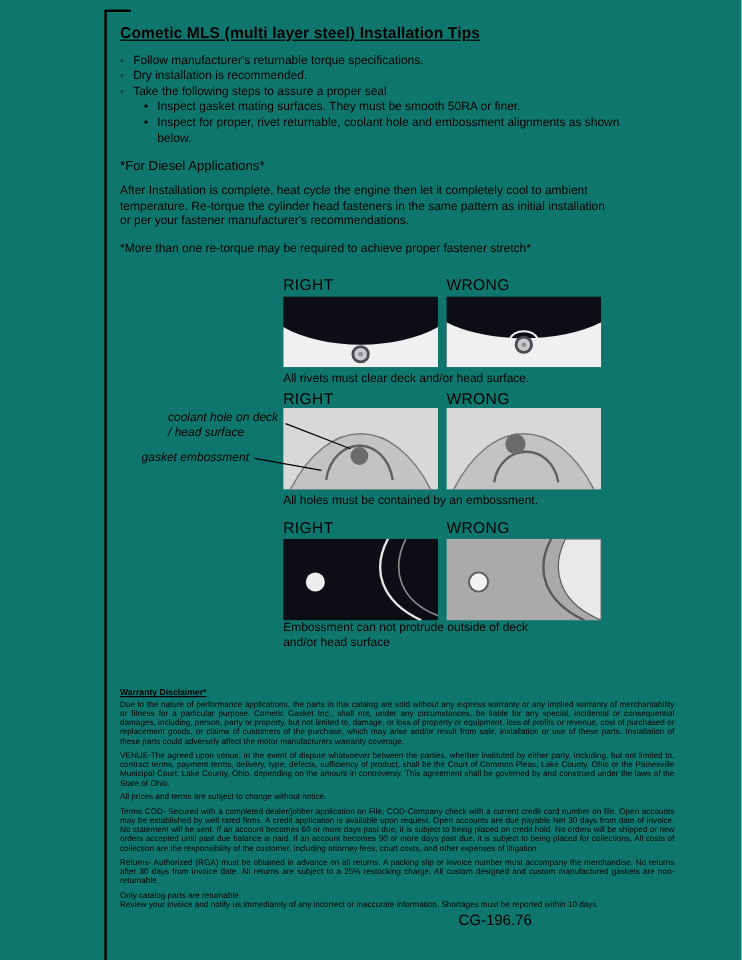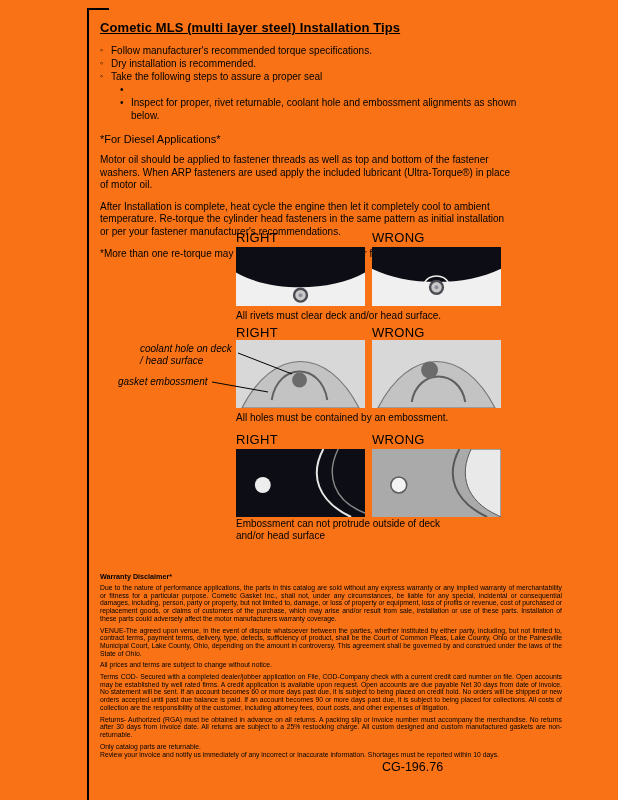--- a/index.html
+++ b/index.html
@@ -1,18 +1,18 @@
 <!DOCTYPE html>
 <html><head>
 <meta charset="utf-8">
 <style>
   * { margin:0; padding:0; box-sizing:border-box; }
   html,body { background:#ffffff; }
   body { font-family:"Liberation Sans", sans-serif; color:#000; }
-  .page { position:relative; width:618px; height:800px; background:#f97316; overflow:hidden; }
+  .page { position:relative; width:618px; height:800px; background:#0f766e; overflow:hidden; }
 
   .left-rule { position:absolute; left:87px; top:8px; width:2px; height:792px; background:#000; }
   .crop-dash { position:absolute; left:89px; top:8px; width:20px; height:2px; background:#000; }
 
   .content-top { position:absolute; left:100px; top:20px; width:425px; }
   .doc-title { font-size:13px; font-weight:bold; text-decoration:underline; margin-bottom:9px; letter-spacing:.1px; }
 
   .bullet-row { display:flex; font-size:10px; line-height:13px; }
   .bullet-row .marker { width:11px; flex:0 0 11px; font-size:9px; }
   .sub-bullet { margin-left:20px; }
@@ -24,59 +24,59 @@
 
   .figures { position:absolute; left:100px; top:226px; width:470px; height:336px; }
   .fig-label { position:absolute; width:129px; font-size:13px; letter-spacing:.3px; }
   .fig-img { position:absolute; width:129px; display:block; }
   .fig-img svg { display:block; width:129px; height:100%; }
   .fig-caption { position:absolute; font-size:10px; line-height:12px; }
   .callout { position:absolute; font-size:10px; line-height:12px;font-style:italic; }
   .callout-lines { position:absolute; left:0; top:0; width:470px; height:336px; pointer-events:none; }
 
   .disclaimer { position:absolute; left:100px; top:572px; width:462px; }
-  .disclaimer-title { font-size:7.2px; font-weight:bold; margin-bottom:3px; }
+  .disclaimer-title { font-size:7.2px; font-weight:bold; margin-bottom:3px;text-decoration:underline; }
   .disclaimer p { font-size:6.8px; line-height:7.7px; margin-bottom:4px; text-align:justify; }
   .disclaimer p.tight { margin-bottom:1px; }
 
   .footer-code { position:absolute; left:382px; top:760px; font-size:12.5px; }
 </style>
 </head>
 <body>
 
 <div class="page">
 
   <div class="left-rule"></div>
   <div class="crop-dash"></div>
 
   <div class="content-top">
     <div class="doc-title">Cometic MLS (multi layer steel) Installation Tips</div>
 
     <div class="bullet-row">
       <span class="marker">◦</span>
-      <span>Follow manufacturer's recommended torque specifications.</span>
+      <span>Follow manufacturer's returnable torque specifications.</span>
     </div>
     <div class="bullet-row">
       <span class="marker">◦</span>
       <span>Dry installation is recommended.</span>
     </div>
     <div class="bullet-row">
       <span class="marker">◦</span>
       <span>Take the following steps to assure a proper seal</span>
     </div>
     <div class="bullet-row sub-bullet">
       <span class="marker">•</span>
+      <span>Inspect gasket mating surfaces.  They must be smooth 50RA or finer.</span>
     </div>
     <div class="bullet-row sub-bullet">
       <span class="marker">•</span>
       <span>Inspect for proper, rivet returnable, coolant hole and embossment alignments as shown below.</span>
     </div>
 
     <div class="diesel-heading">*For Diesel Applications*</div>
-    <div class="body-para">Motor oil should be applied to fastener threads as well as top and bottom of the fastener washers. When ARP fasteners are used apply the included lubricant (Ultra-Torque®) in place of motor oil.</div>
     <div class="body-para">After Installation is complete, heat cycle the engine then let it completely cool to ambient temperature. Re-torque the cylinder head fasteners in the same pattern as initial installation or per your fastener manufacturer's recommendations.</div>
     <div class="note-line">*More than one re-torque may be required to achieve proper fastener stretch*</div>
   </div>
 
   <div class="figures">
 
     <div class="fig-label" style="left:136px; top:4px;">RIGHT</div>
     <div class="fig-label" style="left:272px; top:4px;">WRONG</div>
 
     <div class="fig-img" style="left:136px; top:21px; height:59px;">

